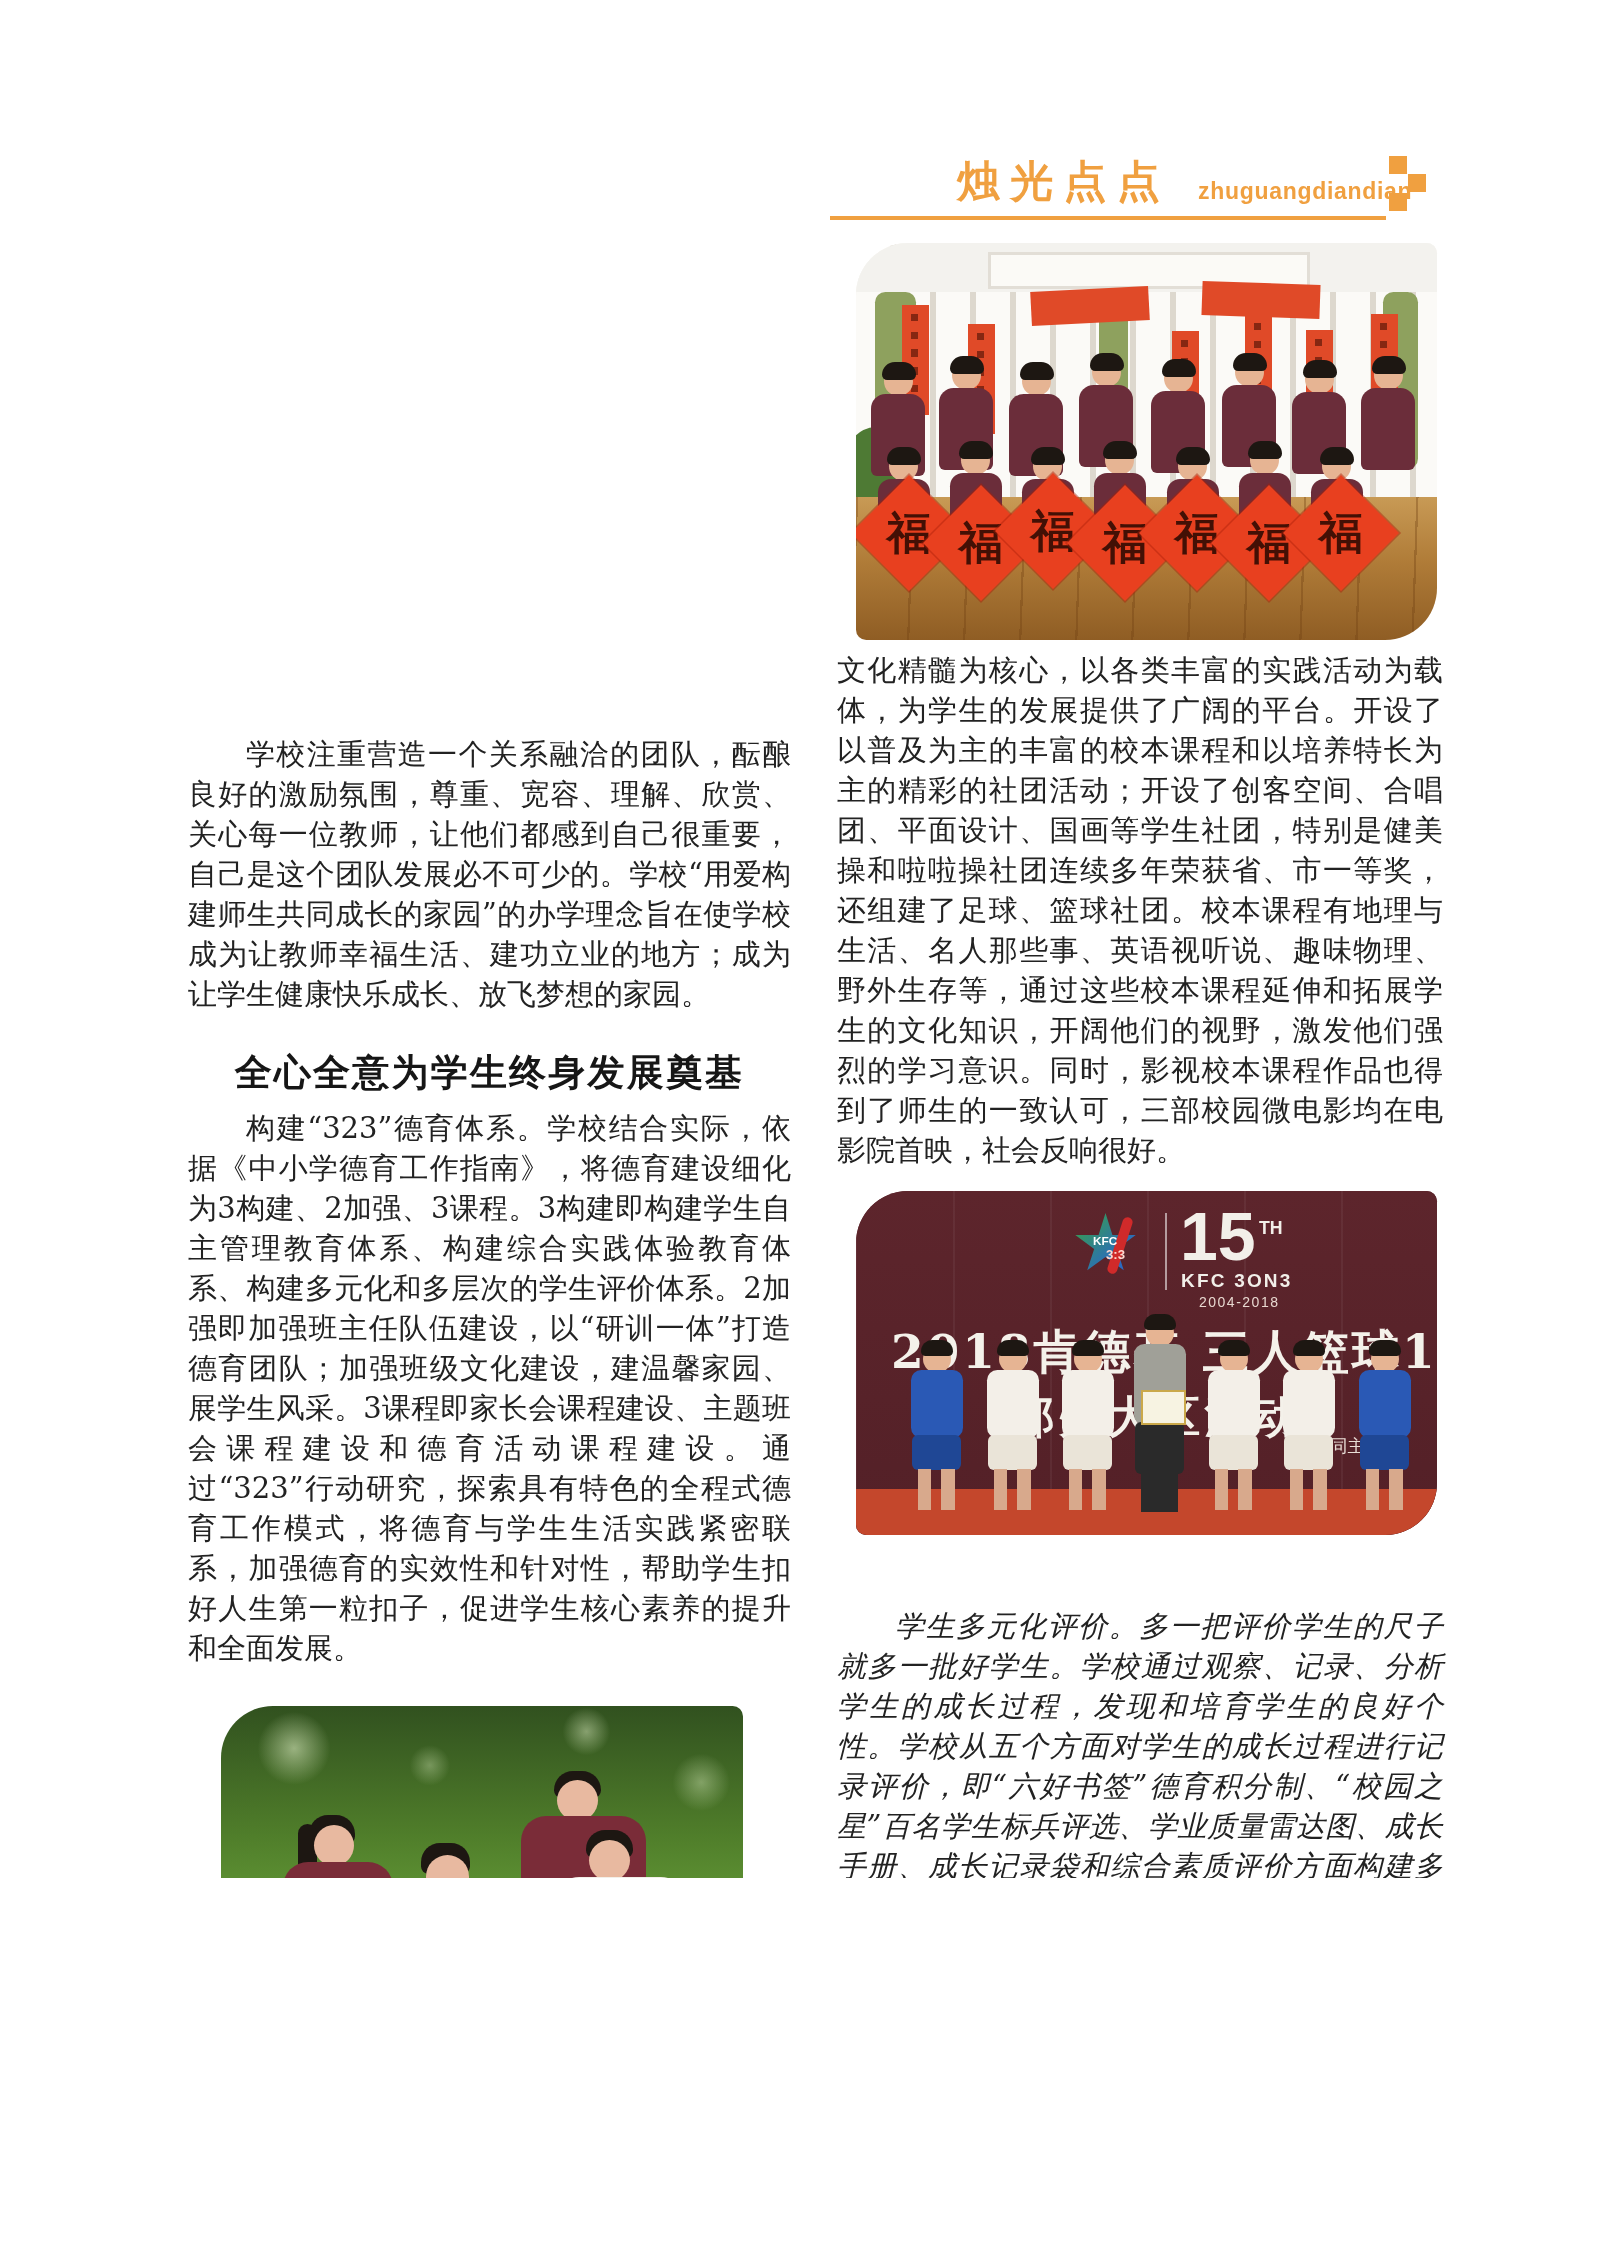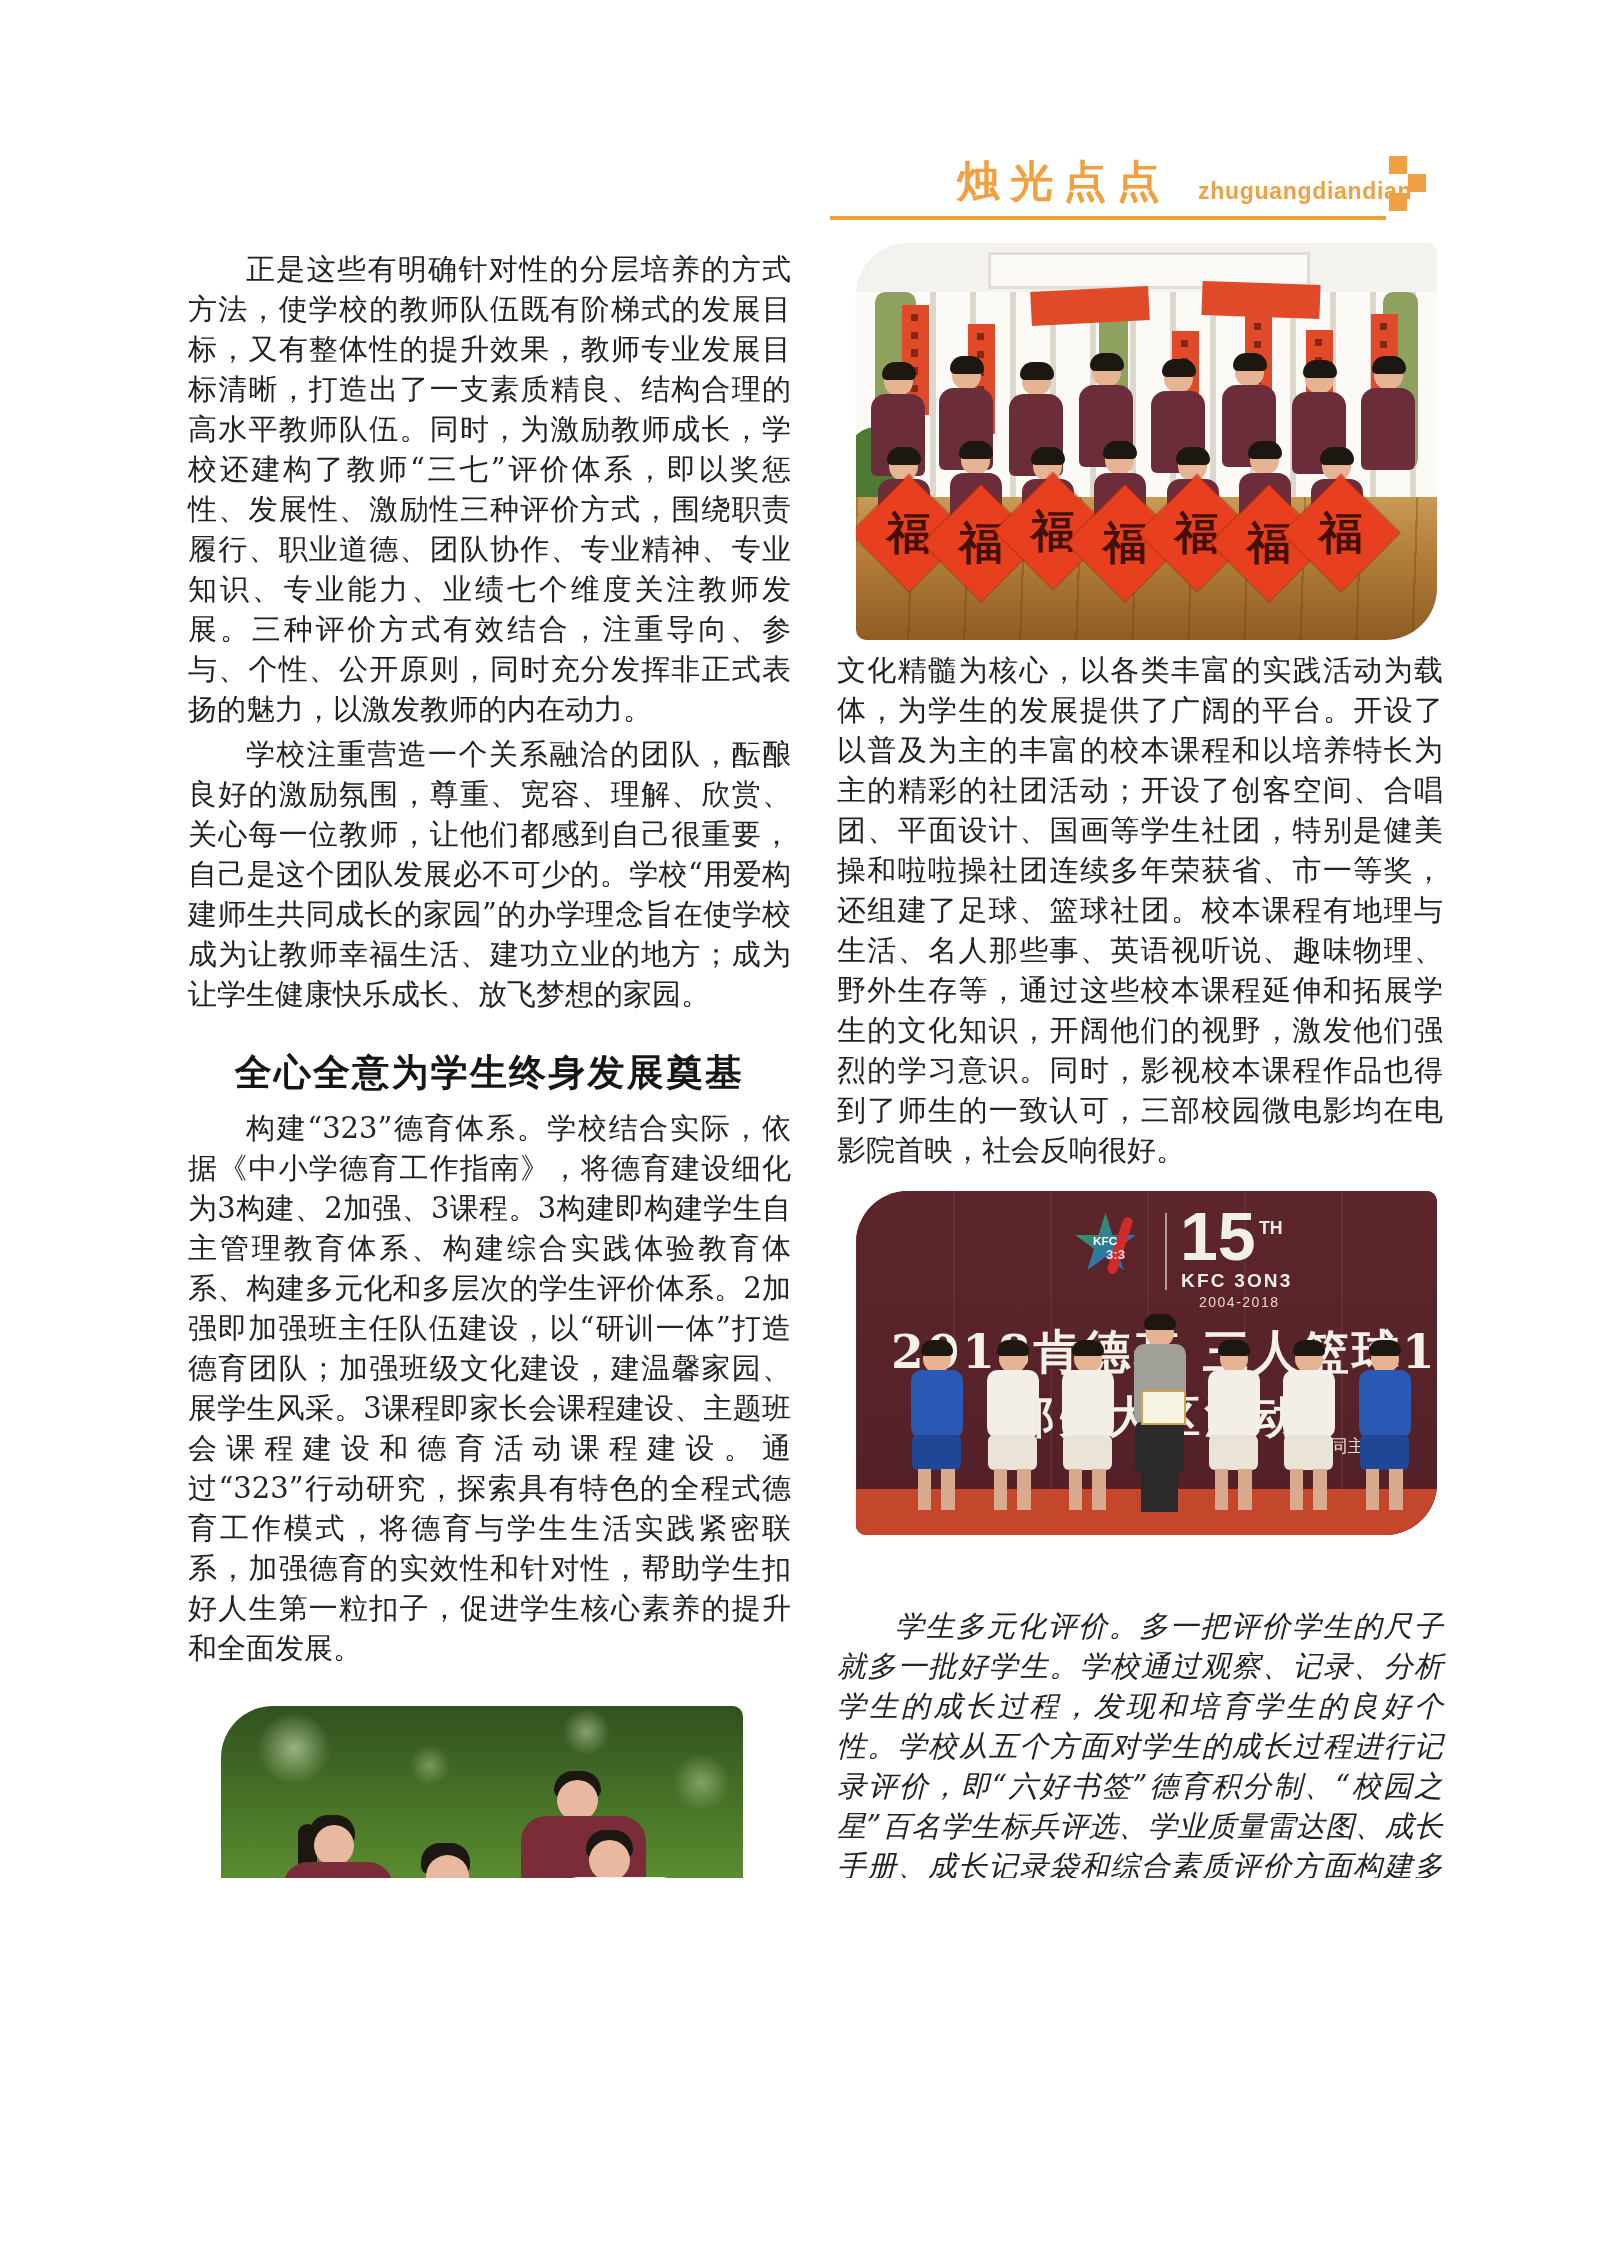--- a/index.html
+++ b/index.html
@@ -164,21 +164,20 @@
 
 <div class="page">
 
   <div class="hdr-title">烛光点点</div>
   <div class="hdr-sub">zhuguangdiandian</div>
   <div class="hdr-rule"></div>
   <div class="pix b1"></div>
   <div class="pix b2"></div>
   <div class="pix b3"></div>
 
-  <div class="para lcol ind p-a">正是这些有明确针对性的分层培养的方式方法，使学校的教师队伍既有阶梯式的发展目标，又有整体性的提升效果，教师专业发展目标清晰，打造出了一支素质精良、结构合理的高水平教师队伍。同时，为激励教师成长，学校还建构了教师“三七”评价体系，即以奖惩性、发展性、激励性三种评价方式，围绕职责履行、职业道德、团队协作、专业精神、专业知识、专业能力、业绩七个维度关注教师发展。三种评价方式有效结合，注重导向、参与、个性、公开原则，同时充分发挥非正式表扬的魅力，以激发教师的内在动力。</div>
   <div class="para lcol ind p-b">学校注重营造一个关系融洽的团队，酝酿良好的激励氛围，尊重、宽容、理解、欣赏、关心每一位教师，让他们都感到自己很重要，自己是这个团队发展必不可少的。学校“用爱构建师生共同成长的家园”的办学理念旨在使学校成为让教师幸福生活、建功立业的地方；成为让学生健康快乐成长、放飞梦想的家园。</div>
   <div class="sec-heading">全心全意为学生终身发展奠基</div>
   <div class="para lcol ind p-c">构建“323”德育体系。学校结合实际，依据《中小学德育工作指南》，将德育建设细化为3构建、2加强、3课程。3构建即构建学生自主管理教育体系、构建综合实践体验教育体系、构建多元化和多层次的学生评价体系。2加强即加强班主任队伍建设，以“研训一体”打造德育团队；加强班级文化建设，建温馨家园、展学生风采。3课程即家长会课程建设、主题班会课程建设和德育活动课程建设。通过“323”行动研究，探索具有特色的全程式德育工作模式，将德育与学生生活实践紧密联系，加强德育的实效性和针对性，帮助学生扣好人生第一粒扣子，促进学生核心素养的提升和全面发展。</div>
 
   <div class="para rcol p-r1">文化精髓为核心，以各类丰富的实践活动为载体，为学生的发展提供了广阔的平台。开设了以普及为主的丰富的校本课程和以培养特长为主的精彩的社团活动；开设了创客空间、合唱团、平面设计、国画等学生社团，特别是健美操和啦啦操社团连续多年荣获省、市一等奖，还组建了足球、篮球社团。校本课程有地理与生活、名人那些事、英语视听说、趣味物理、野外生存等，通过这些校本课程延伸和拓展学生的文化知识，开阔他们的视野，激发他们强烈的学习意识。同时，影视校本课程作品也得到了师生的一致认可，三部校园微电影均在电影院首映，社会反响很好。</div>
   <div class="para rcol ind p-r2">学生多元化评价。多一把评价学生的尺子就多一批好学生。学校通过观察、记录、分析学生的成长过程，发现和培育学生的良好个性。学校从五个方面对学生的成长过程进行记录评价，即“六好书签”德育积分制、“校园之星”百名学生标兵评选、学业质量雷达图、成长手册、成长记录袋和综合素质评价方面构建多元化、多层次的学生评价体系。多元化的评价方式，营造了平等对待每个学生的氛围，为学生指明了前进的方向，树立了标杆和榜样，给予了每个学生成功的机会，使每一个孩子在学校都能健康、自信、快乐地成长。</div>
 
   <div class="photo photo-fu">
     <div class="pf-wall"></div>
     <div class="pf-ceiling"></div>

